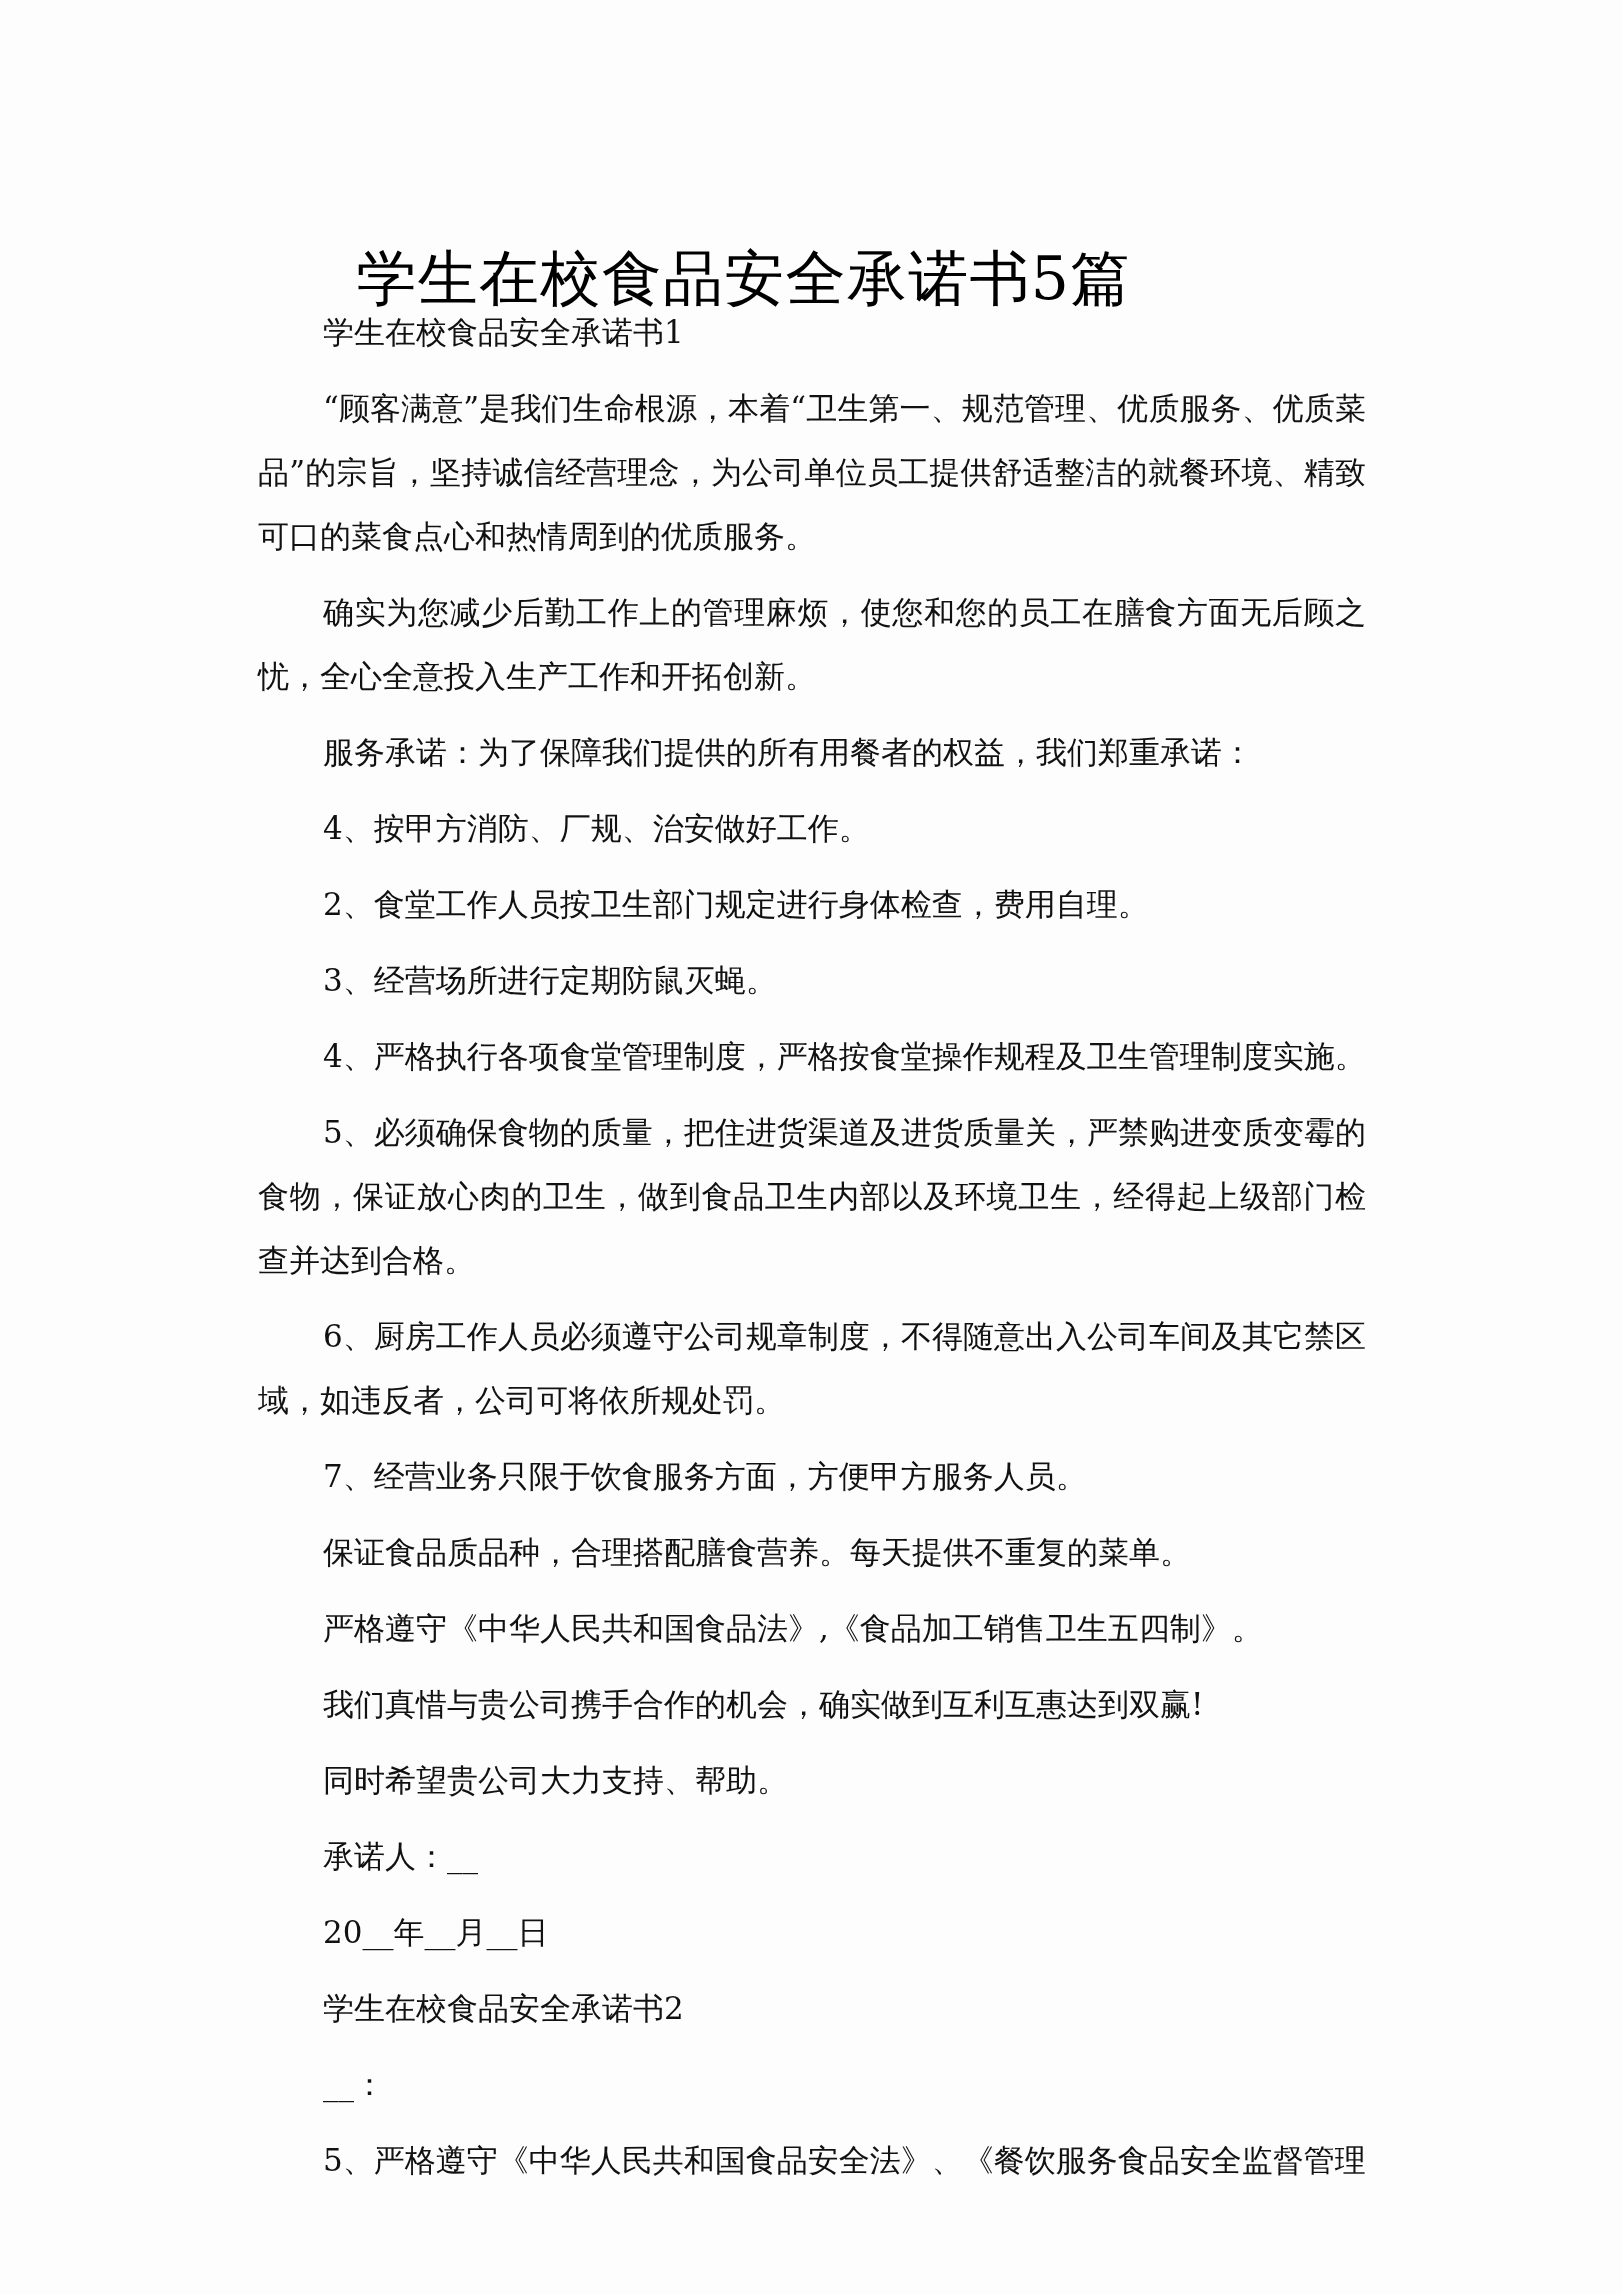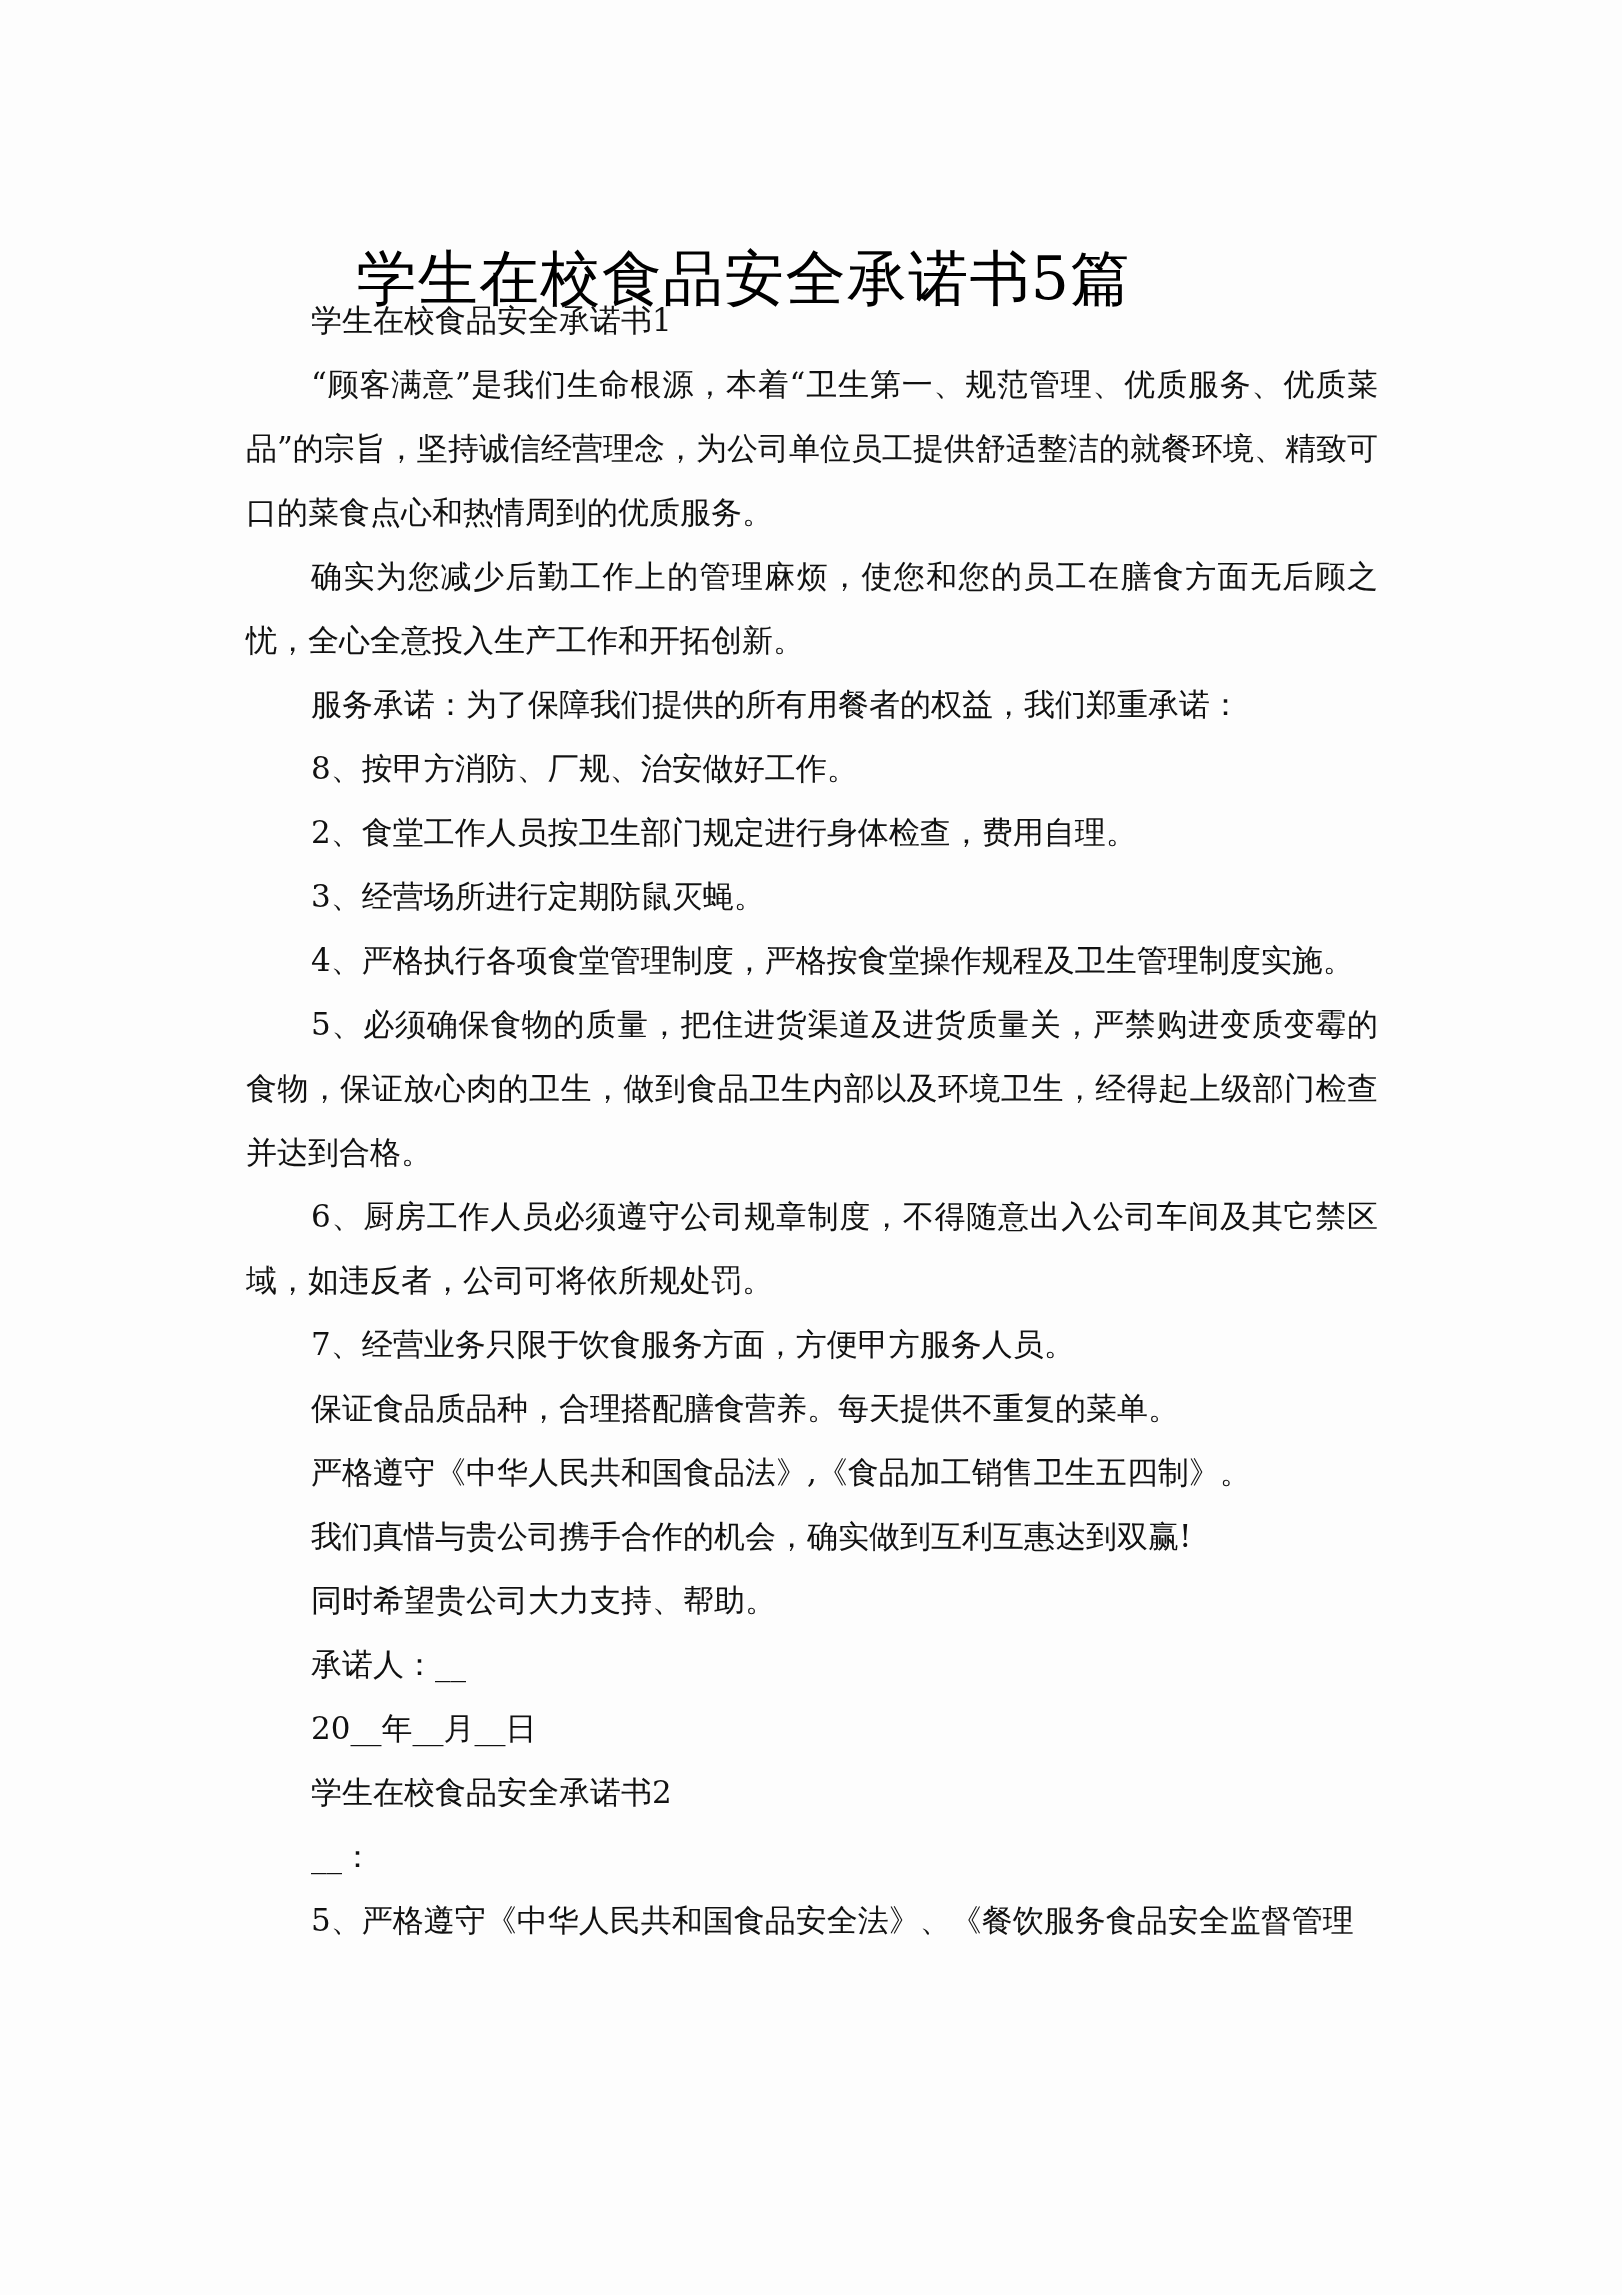--- a/index.html
+++ b/index.html
@@ -37,40 +37,40 @@
     }
     .body-text {
       position: absolute;
       left: 246px;
       top: 288px;
       width: 1132px;
     }
     .p {
       font-size: 31px;
       line-height: 64px;
-      margin: 0;
+      margin: 12px;
       text-align: justify;
       text-align-last: left;
       word-break: break-all;
       white-space: normal;
     }
     .indent { text-indent: 65px; }
   </style>
 </head>
 <body>
 
 <div class="page">
   <h1 class="title">学生在校食品安全承诺书5篇</h1>
 
   <div class="body-text">
     <p class="p indent">学生在校食品安全承诺书1</p>
     <p class="p indent">“顾客满意”是我们生命根源，本着“卫生第一、规范管理、优质服务、优质菜品”的宗旨，坚持诚信经营理念，为公司单位员工提供舒适整洁的就餐环境、精致可口的菜食点心和热情周到的优质服务。</p>
     <p class="p indent">确实为您减少后勤工作上的管理麻烦，使您和您的员工在膳食方面无后顾之忧，全心全意投入生产工作和开拓创新。</p>
     <p class="p indent">服务承诺：为了保障我们提供的所有用餐者的权益，我们郑重承诺：</p>
-    <p class="p indent">8、按甲方消防、厂规、治安做好工作。</p>
+    <p class="p indent">4、按甲方消防、厂规、治安做好工作。</p>
     <p class="p indent">2、食堂工作人员按卫生部门规定进行身体检查，费用自理。</p>
     <p class="p indent">3、经营场所进行定期防鼠灭蝇。</p>
     <p class="p indent">4、严格执行各项食堂管理制度，严格按食堂操作规程及卫生管理制度实施。</p>
     <p class="p indent">5、必须确保食物的质量，把住进货渠道及进货质量关，严禁购进变质变霉的食物，保证放心肉的卫生，做到食品卫生内部以及环境卫生，经得起上级部门检查并达到合格。</p>
     <p class="p indent">6、厨房工作人员必须遵守公司规章制度，不得随意出入公司车间及其它禁区域，如违反者，公司可将依所规处罚。</p>
     <p class="p indent">7、经营业务只限于饮食服务方面，方便甲方服务人员。</p>
     <p class="p indent">保证食品质品种，合理搭配膳食营养。每天提供不重复的菜单。</p>
     <p class="p indent">严格遵守《中华人民共和国食品法》,《食品加工销售卫生五四制》。</p>
     <p class="p indent">我们真惜与贵公司携手合作的机会，确实做到互利互惠达到双赢!</p>
     <p class="p indent">同时希望贵公司大力支持、帮助。</p>

